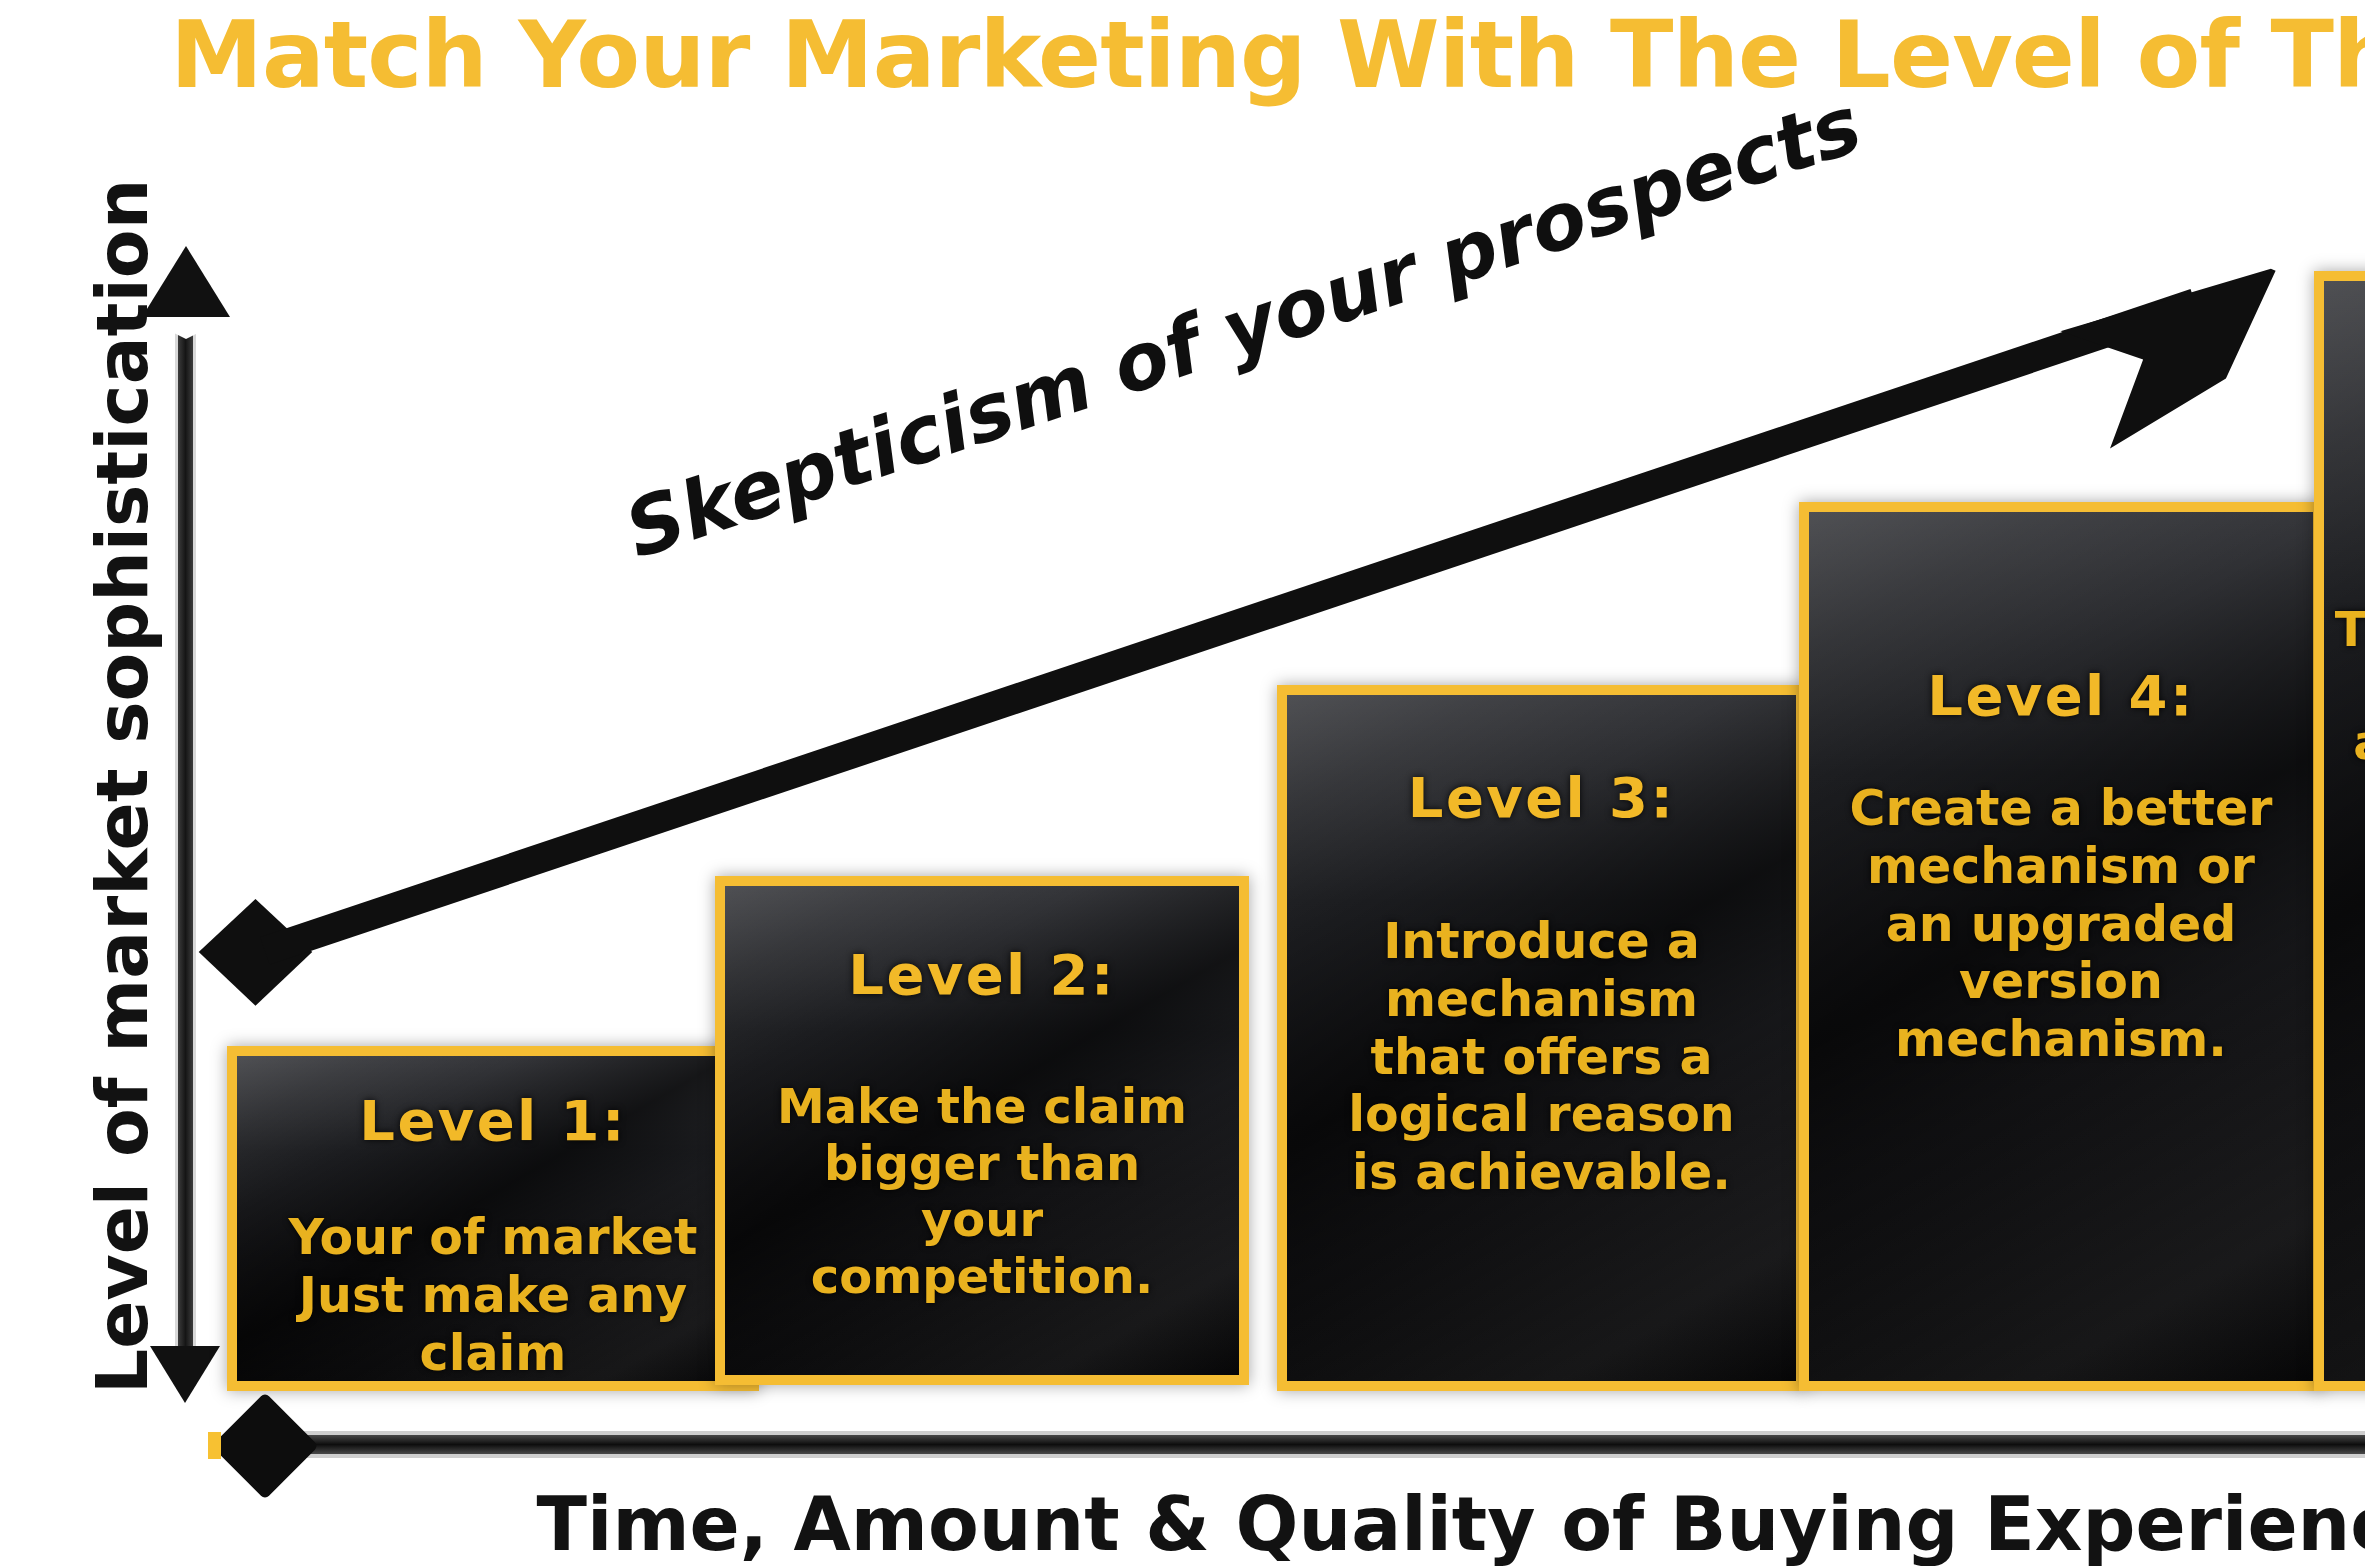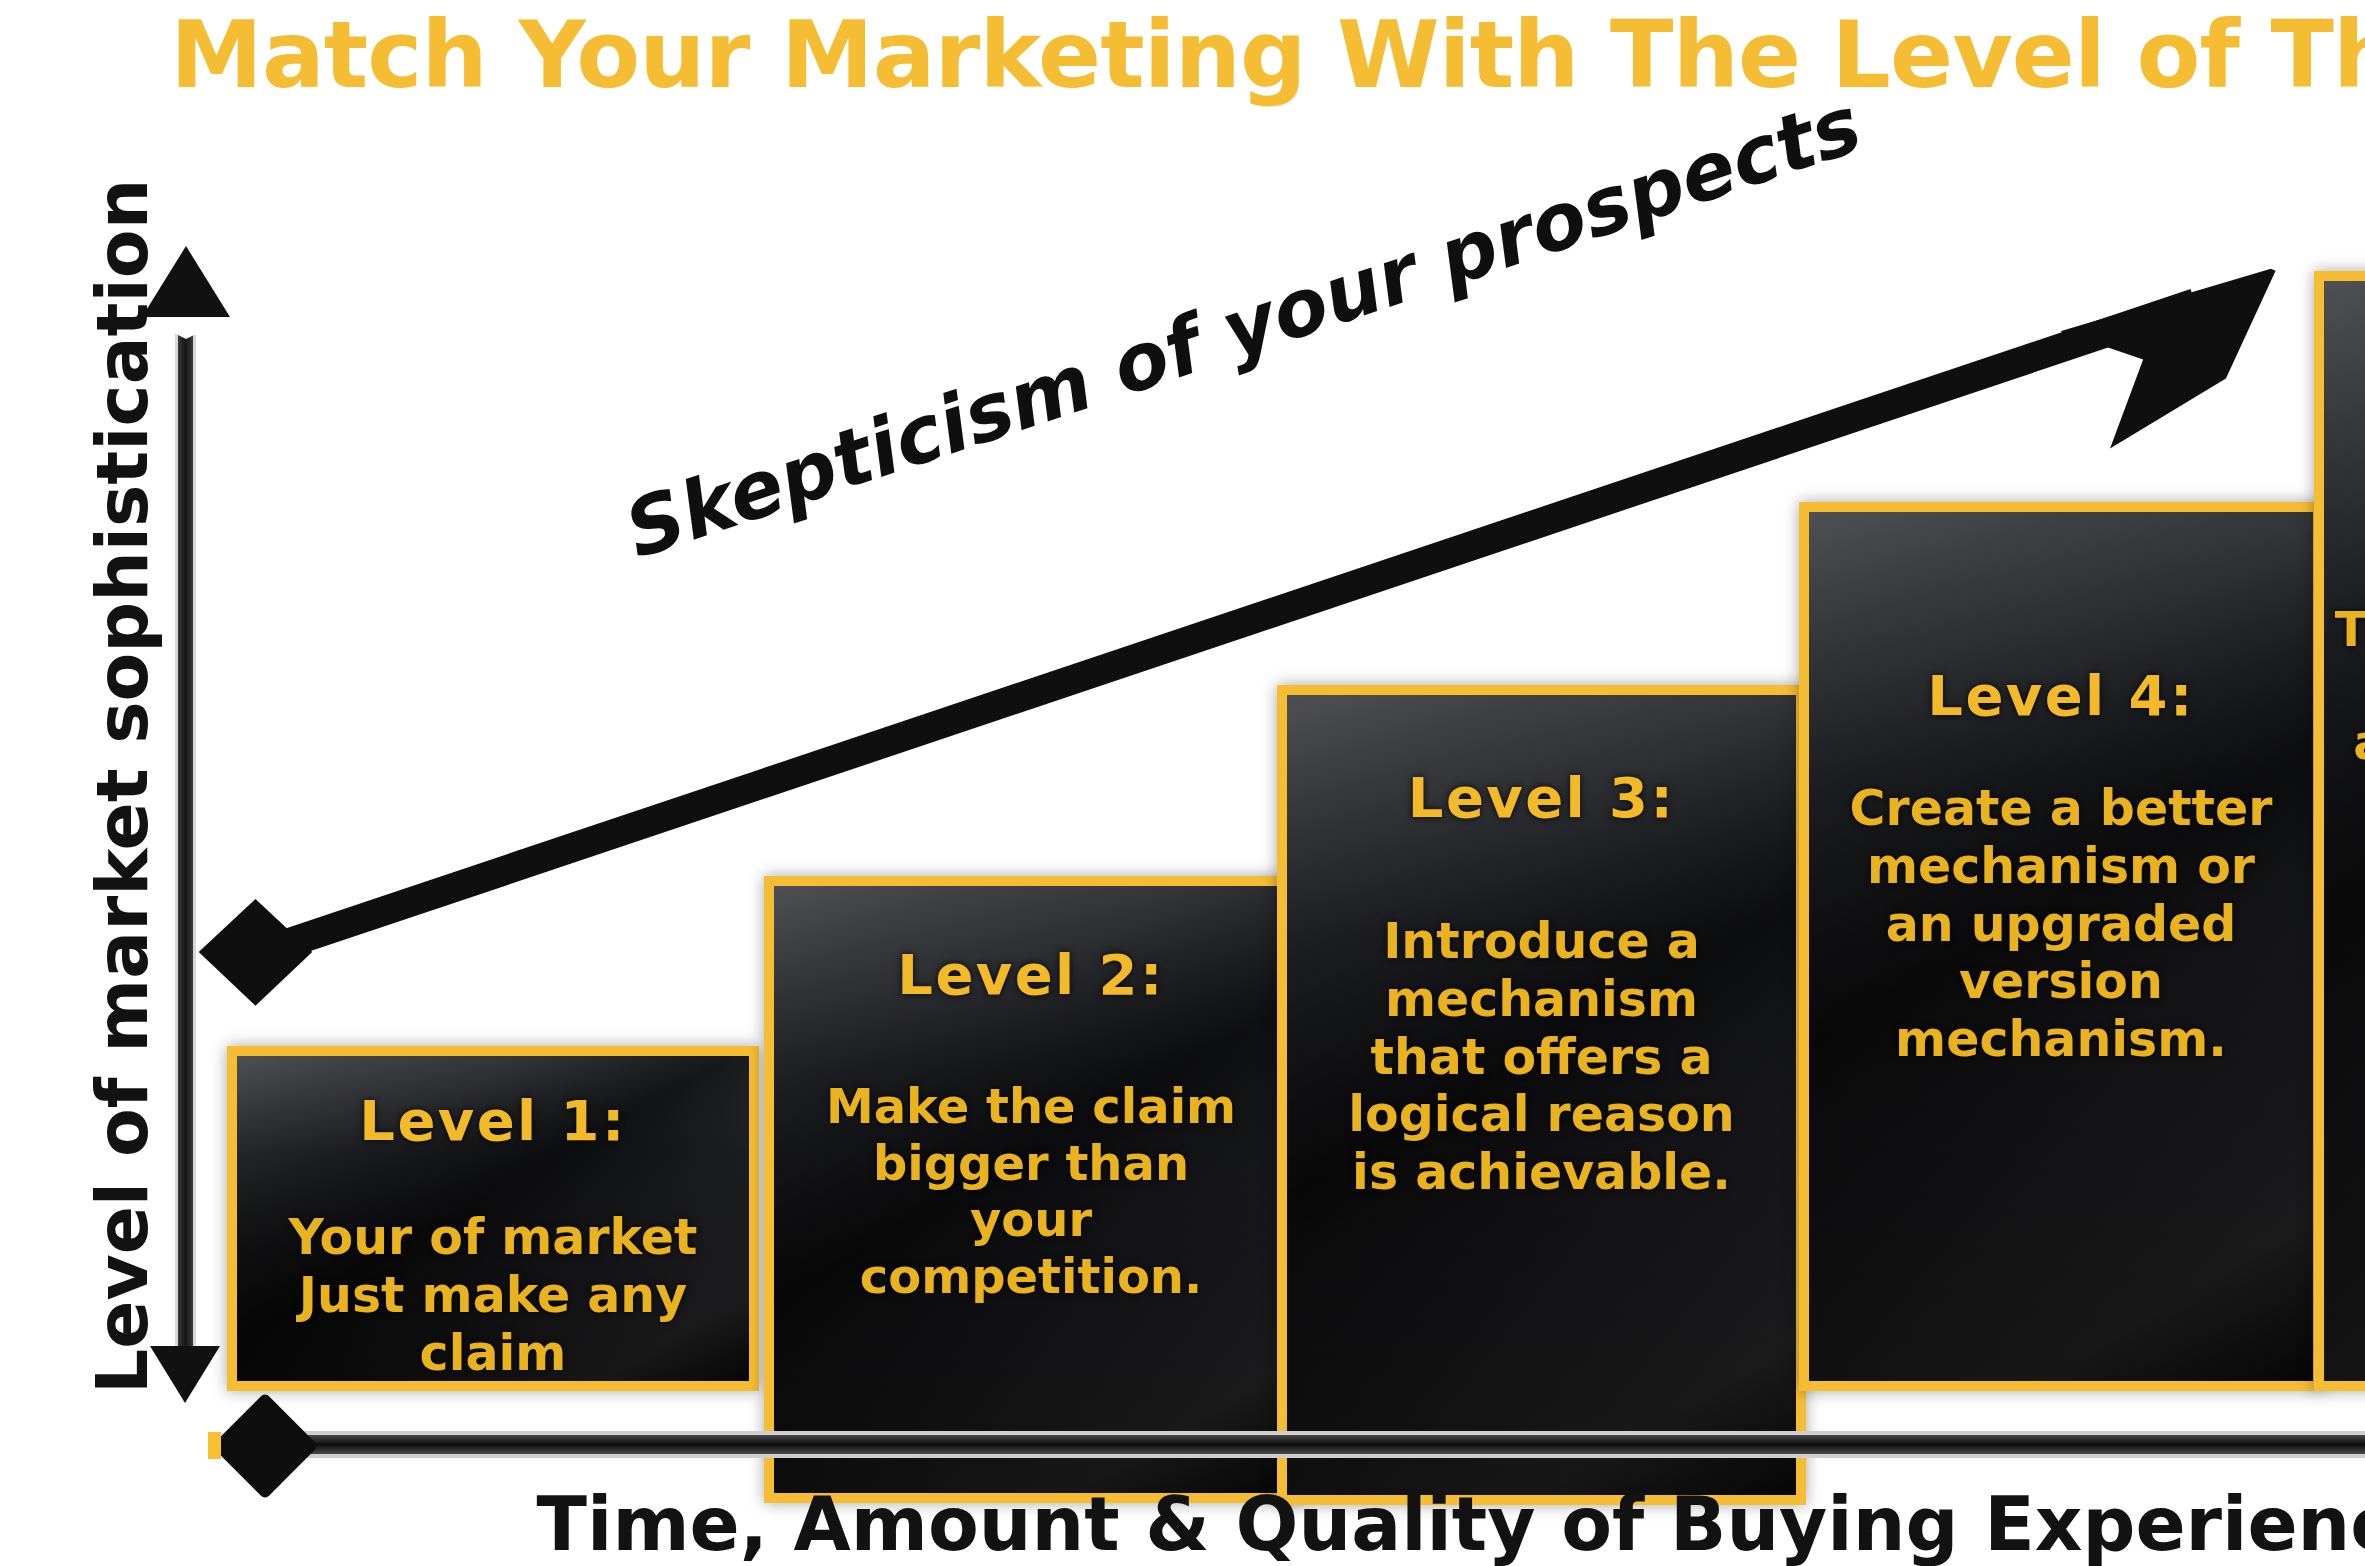--- a/index.html
+++ b/index.html
@@ -153,25 +153,25 @@
     text-shadow:0 0 6.6px rgba(0,0,0,0.9);
   }
   .level-body p{margin:0 0 0.85em 0;}
   .level-body p:last-child{margin-bottom:0;}
 
   
   #box-1{left:227px;top:1046px;width:532px;height:345px;}
   #box-1 .level-head{font-size:56px;margin-top:32px;}
   #box-1 .level-body{font-size:49px;margin-top:56px;}
 
-  #box-2{left:764px;top:876px;width:534px;height:627px;}
+  #box-2{left:715px;top:876px;width:534px;height:509px;}
   #box-2 .level-head{font-size:56px;margin-top:56px;}
   #box-2 .level-body{font-size:48px;margin-top:71px;}
 
-  #box-3{left:1277px;top:685px;width:529px;height:820px;}
+  #box-3{left:1277px;top:685px;width:529px;height:706px;}
   #box-3 .level-head{font-size:56px;margin-top:70px;}
   #box-3 .level-body{font-size:49px;margin-top:83px;}
 
   #box-4{left:1799px;top:502px;width:524px;height:889px;}
   #box-4 .level-head{font-size:56px;margin-top:151px;}
   #box-4 .level-body{font-size:49px;margin-top:52px;}
 
   #box-5{left:2314px;top:271px;width:539px;height:1120px;}
   #box-5 .level-head{font-size:56px;margin-top:137px;}
   #box-5 .level-body{font-size:48px;margin-top:118px;}

